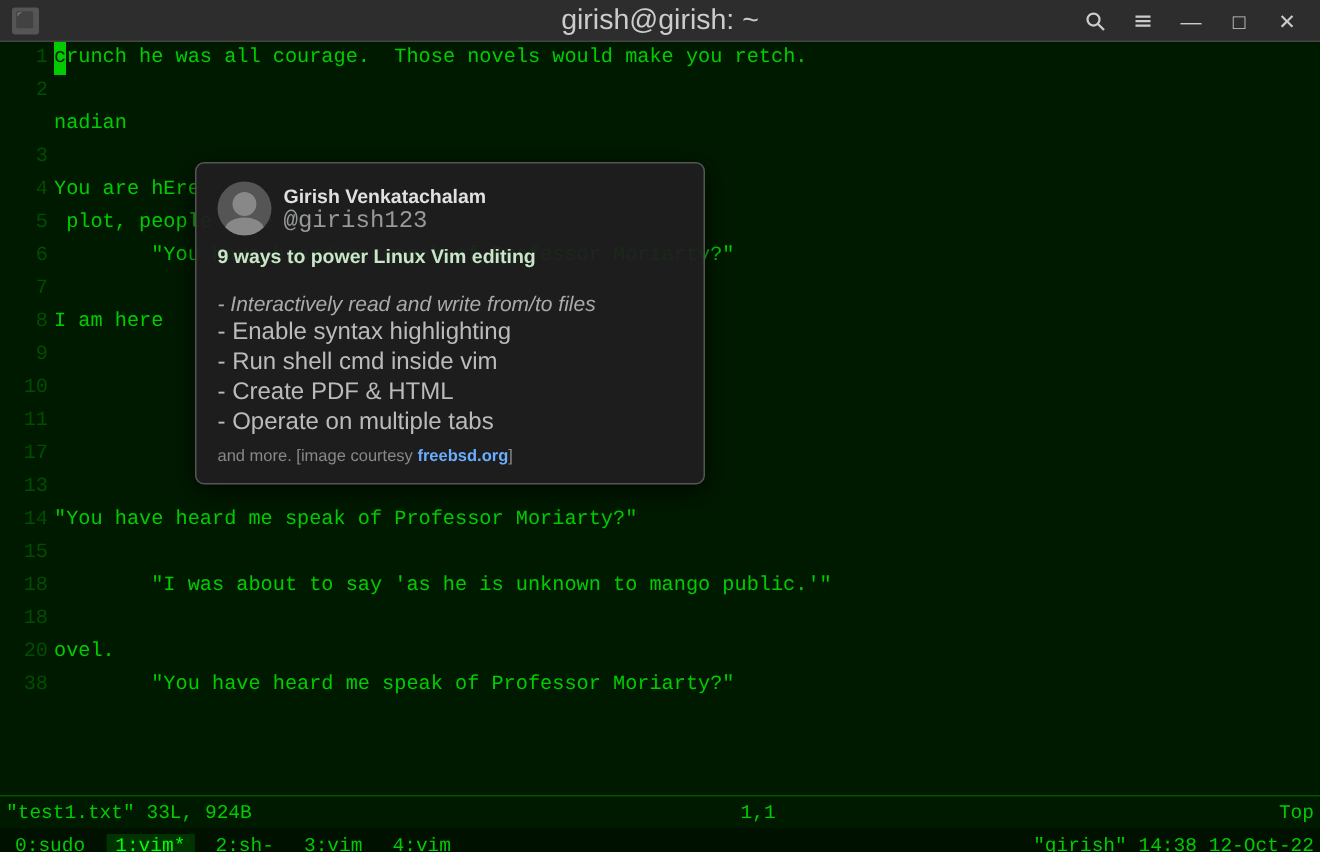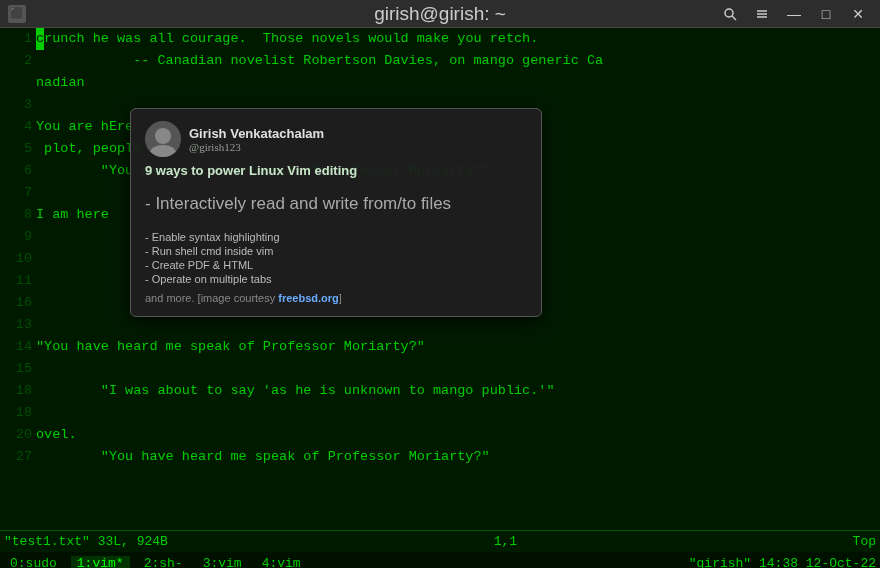--- a/index.html
+++ b/index.html
@@ -146,21 +146,21 @@
     .tab-item.active {
       background: #003300;
       color: #00ff00;
     }
 
     
     .notification {
       position: absolute;
       top: 80px;
       left: 130px;
-      width: 412px;
+      width: 340px;
       background: rgba(30, 30, 30, 0.95);
       border: 1px solid #555;
       border-radius: 6px;
       padding: 12px 14px;
       z-index: 10;
       box-shadow: 0 4px 16px rgba(0,0,0,0.7);
     }
 
     .notif-header {
       display: flex;
@@ -188,47 +188,48 @@
 
     .notif-name {
       color: #e0e0e0;
       font-size: 13px;
       font-family: sans-serif;
       font-weight: bold;
     }
 
     .notif-handle {
       color: #999;
-      font-size: 11px;
-      font-family: Liberation Serif, serif;
+      font-size: 16px;
+      font-family: Liberation Mono, monospace;
     }
 
     .notif-title {
       color: #c8e6c8;
       font-size: 13px;
       font-family: sans-serif;
       font-weight: bold;
       margin-bottom: 16px;
     }
 
     .notif-section-label {
       color: #aaa;
-      font-size: 17px;
-      font-family: sans-serif;
-      margin-bottom: 16px;
+      font-size: 14px;
+      font-family: sans-serif;
+      margin-bottom: 2px;
+      font-style: italic;
     }
 
     .notif-list {
       list-style: none;
       margin-bottom: 6px;
     }
 
     .notif-list li {
       color: #bbb;
-      font-size: 11px;
+      font-size: 16px;
       font-family: sans-serif;
       padding: 1px 0;
     }
 
     .notif-list li::before {
       content: '- ';
     }
 
     .notif-footer {
       color: #888;
@@ -268,39 +269,39 @@
     </button>
     <button class="title-btn">—</button>
     <button class="title-btn">□</button>
     <button class="title-btn close">✕</button>
   </div>
 </div>
 
 <div class="editor">
   <div class="editor-content" id="editor-lines">
   <div class="line"><span class="line-num">1</span><span class="line-content"><span class="cursor-pos">c</span>runch he was all courage.  Those novels would make you retch.</span></div>
-      <div class="line"><span class="line-num">2</span><span class="line-content">            -- Canadian novelist Robertson Davies, on mango generic Ca</span></div>
+      <div class="line"><span class="line-num">2</span></div>
       <div class="line"><span class="line-num"></span><span class="line-content">nadian</span></div>
       <div class="line"><span class="line-num">3</span><span class="line-content"></span></div>
       <div class="line"><span class="line-num">4</span><span class="line-content">You are hEre</span></div>
       <div class="line"><span class="line-num">5</span><span class="line-content"> plot, people came to</span></div>
       <div class="line"><span class="line-num">6</span><span class="line-content">        "You have heard me speak of Professor Moriarty?"</span></div>
       <div class="line"><span class="line-num">7</span><span class="line-content"></span></div>
       <div class="line"><span class="line-num">8</span><span class="line-content">I am here</span></div>
       <div class="line"><span class="line-num">9</span><span class="line-content"></span></div>
       <div class="line"><span class="line-num">10</span><span class="line-content"></span></div>
       <div class="line"><span class="line-num">11</span><span class="line-content"></span></div>
-      <div class="line"><span class="line-num">16</span><span class="line-content"></span></div>
+      <div class="line"><span class="line-num">17</span><span class="line-content"></span></div>
       <div class="line"><span class="line-num">13</span><span class="line-content"></span></div>
       <div class="line"><span class="line-num">14</span><span class="line-content">"You have heard me speak of Professor Moriarty?"</span></div>
       <div class="line"><span class="line-num">15</span><span class="line-content"></span></div>
       <div class="line"><span class="line-num">18</span><span class="line-content">        "I was about to say 'as he is unknown to mango public.'"</span></div>
       <div class="line"><span class="line-num">18</span><span class="line-content"></span></div>
       <div class="line"><span class="line-num">20</span><span class="line-content">ovel.</span></div>
-      <div class="line"><span class="line-num">27</span><span class="line-content">        "You have heard me speak of Professor Moriarty?"</span></div>
+      <div class="line"><span class="line-num">38</span><span class="line-content">        "You have heard me speak of Professor Moriarty?"</span></div>
     </div>
 
   <div class="notification">
     <div class="notif-header">
       <div class="notif-avatar">
         <svg width="36" height="36" viewBox="0 0 36 36">
           <circle cx="18" cy="15" r="8" fill="#888"></circle>
           <ellipse cx="18" cy="32" rx="13" ry="8" fill="#888"></ellipse>
         </svg>
       </div>

